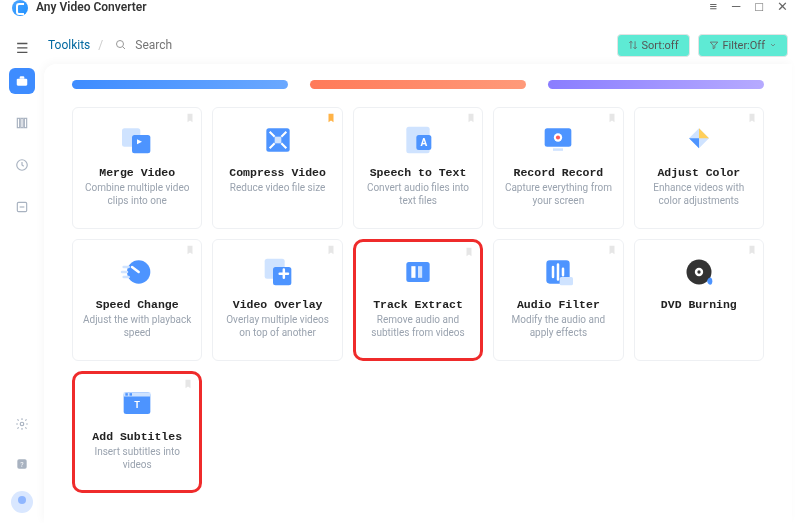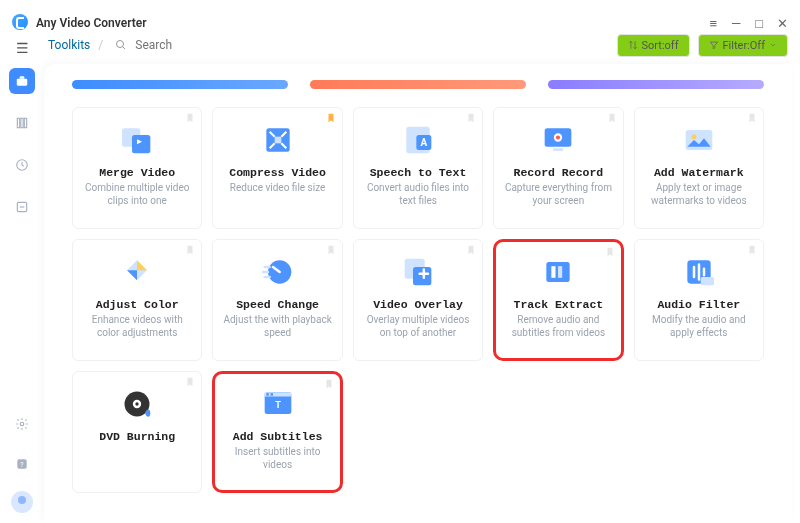--- a/index.html
+++ b/index.html
@@ -1,30 +1,30 @@
 <!DOCTYPE html>
 <html><head>
 <meta charset="utf-8">
 <style>
 * { margin:0; padding:0; box-sizing:border-box; font-family:-apple-system,BlinkMacSystemFont,"Segoe UI",Roboto,Arial,sans-serif; }
 body { width:800px; height:523px; background:#fff; overflow:hidden; color:#333; }
-.titlebar { height:30px; display:flex; align-items:flex-end; padding:0 12px; }
+.titlebar { height:30px; display:flex; align-items:flex-start; padding:0 12px; }
 .logo { width:16px; height:16px; border-radius:50%; background:linear-gradient(135deg,#4da6ff,#1e90ff); margin-right:8px; position:relative; }
 .logo::after { content:""; position:absolute; left:4px; top:3px; width:6px; height:8px; border:2px solid #fff; border-right:none; border-radius:3px 0 0 3px; }
 .app-title { font-size:12px; font-weight:600; color:#333; }
 .win-ctrls { margin-left:auto; display:flex; gap:14px; color:#666; }
 .win-ctrls span { cursor:pointer; font-size:13px; line-height:1; }
 .toolbar { height:30px; display:flex; align-items:center; padding:0 12px 0 48px; gap:8px; }
 .ham { position:absolute; left:16px; top:40px; color:#555; cursor:pointer; font-size:14px; }
 .crumb { color:#0369a1; font-size:12px; cursor:pointer; }
 .sep { color:#ccc; font-size:12px; }
 .search-ico { color:#888; font-size:13px; margin-left:4px; }
 .search-inp { border:none; outline:none; font-size:12px; color:#888; width:120px; }
 .tool-right { margin-left:auto; display:flex; gap:8px; }
-.pill { border:1px solid #e3e3e3; border-radius:4px; padding:4px 10px; font-size:11px; color:#555; display:flex; align-items:center; gap:4px; cursor:pointer; background:#84cc16; }
+.pill { border:1px solid #e3e3e3; border-radius:4px; padding:4px 10px; font-size:11px; color:#555; display:flex; align-items:center; gap:4px; cursor:pointer; background:#5eead4; }
 .sidebar { position:absolute; left:0; top:64px; bottom:0; width:44px; display:flex; flex-direction:column; align-items:center; padding-top:4px; gap:16px; }
 .side-item { width:26px; height:26px; border-radius:6px; display:flex; align-items:center; justify-content:center; cursor:pointer; color:#a8b2c0; }
 .side-item.active { background:#3e8cff; color:#fff; }
 .side-bottom { margin-top:auto; margin-bottom:10px; display:flex; flex-direction:column; gap:14px; align-items:center; }
 .avatar { width:22px; height:22px; border-radius:50%; background:#d9e7ff; position:relative; }
 .avatar::after { content:""; position:absolute; left:7px; top:5px; width:8px; height:8px; border-radius:50%; background:#8fb6ff; }
 .main { position:absolute; left:44px; right:8px; top:64px; bottom:0; background:#fff; border-radius:12px 0 0 0; box-shadow:-2px -2px 8px rgba(0,0,0,0.03); overflow:hidden; }
 .strips { display:flex; gap:22px; padding:16px 28px 0 28px; }
 .strip { flex:1; height:9px; border-radius:5px; }
 .strip.blue { background:linear-gradient(90deg,#3e8cff,#6aa8ff); }
@@ -200,36 +200,20 @@
         <div class="card-desc">Capture everything from your screen</div>
       </div>
       <div class="card">
         <span class="bm">
           <svg width="10" height="12" viewBox="0 0 24 24" fill="#e6e6e6">
             <path d="M6 2h12v20l-6-4-6 4z"></path>
           </svg>
         </span>
         <div class="ico-wrap">
           <svg width="40" height="40" viewBox="0 0 48 48">
-            <rect x="8" y="12" width="32" height="24" rx="3" fill="#cfe3ff"></rect>
-            <circle cx="18" cy="20" r="3" fill="#ffcf5a"></circle>
-            <path d="M10 32l8-8 6 5 6-7 8 10z" fill="#4d94ff"></path>
-          </svg>
-        </div>
-        <div class="card-title">Add Watermark</div>
-        <div class="card-desc">Apply text or image watermarks to videos</div>
-      </div>
-      <div class="card">
-        <span class="bm">
-          <svg width="10" height="12" viewBox="0 0 24 24" fill="#e6e6e6">
-            <path d="M6 2h12v20l-6-4-6 4z"></path>
-          </svg>
-        </span>
-        <div class="ico-wrap">
-          <svg width="40" height="40" viewBox="0 0 48 48">
             <path d="M24 10l12 12-12 12-12-12z" fill="#cfe3ff"></path>
             <path d="M24 10l12 12H24z" fill="#ffcf5a"></path>
             <path d="M24 34l-12-12h12z" fill="#4d94ff"></path>
           </svg>
         </div>
         <div class="card-title">Adjust Color</div>
         <div class="card-desc">Enhance videos with color adjustments</div>
       </div>
       <div class="card">
         <span class="bm">

